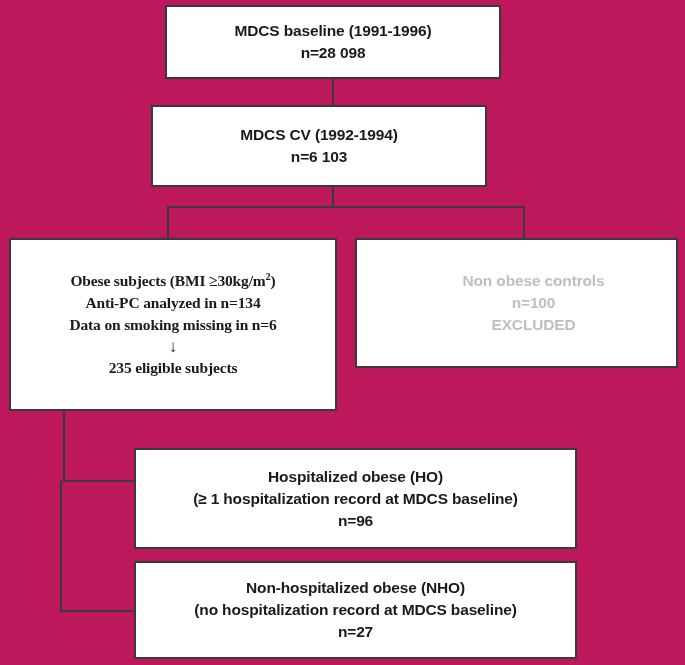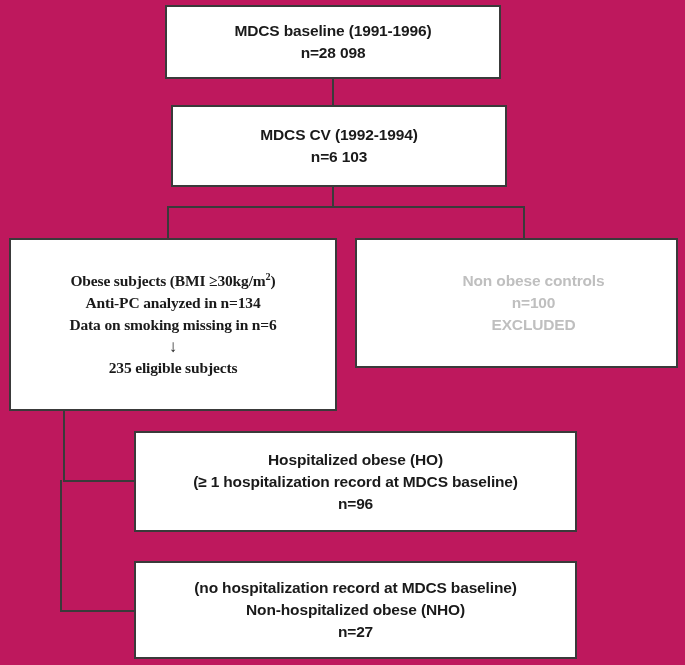--- a/index.html
+++ b/index.html
@@ -57,24 +57,24 @@
     color: #1a1a1a;
   }
   sup {
     font-size: 0.66em;
     vertical-align: super;
     line-height: 0;
   }
 
   
   #node-baseline   { left: 165px; top: 5px;   width: 336px; height: 74px; }
-  #node-mdcs-cv    { left: 171px; top: 105px; width: 336px; height: 82px; }
+  #node-mdcs-cv    { left: 151px; top: 105px; width: 336px; height: 82px; }
   #node-obese      { left: 9px;   top: 238px; width: 328px; height: 173px; font-family: Liberation Serif, serif; }
   #node-nonobese   { left: 355px; top: 238px; width: 323px; height: 130px; }
-  #node-ho         { left: 134px; top: 431px; width: 443px; height: 101px; }
+  #node-ho         { left: 134px; top: 448px; width: 443px; height: 101px; }
   #node-nho        { left: 134px; top: 561px; width: 443px; height: 98px; }
 </style>
 </head>
 <body>
 
 <div id="flow-root">
 
   <svg id="connectors" viewBox="0 0 685 665" width="685" height="665" aria-hidden="true">
     <g stroke="#3a3a3a" stroke-width="2" fill="none" stroke-linecap="square">
 
@@ -117,18 +117,18 @@
     <span class="line">EXCLUDED</span>
   </div>
 
   <div class="node" id="node-ho">
     <span class="line">Hospitalized obese (HO)</span>
     <span class="line">(≥ 1 hospitalization record at MDCS baseline)</span>
     <span class="line">n=96</span>
   </div>
 
   <div class="node" id="node-nho">
+    <span class="line">Non-hospitalized obese (NHO)</span>
     <span class="line">(no hospitalization record at MDCS baseline)</span>
-    <span class="line">Non-hospitalized obese (NHO)</span>
     <span class="line">n=27</span>
   </div>
 
 </div>
 
 </body></html>

